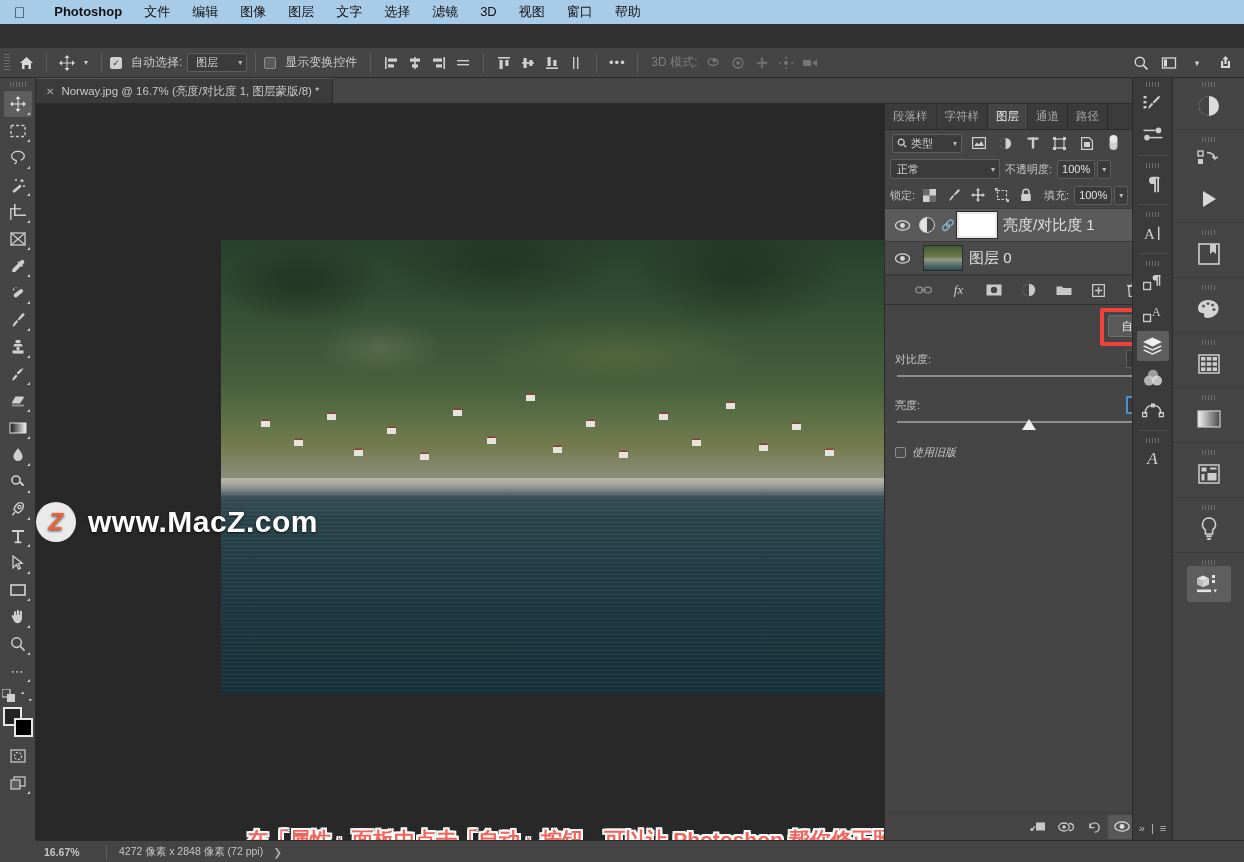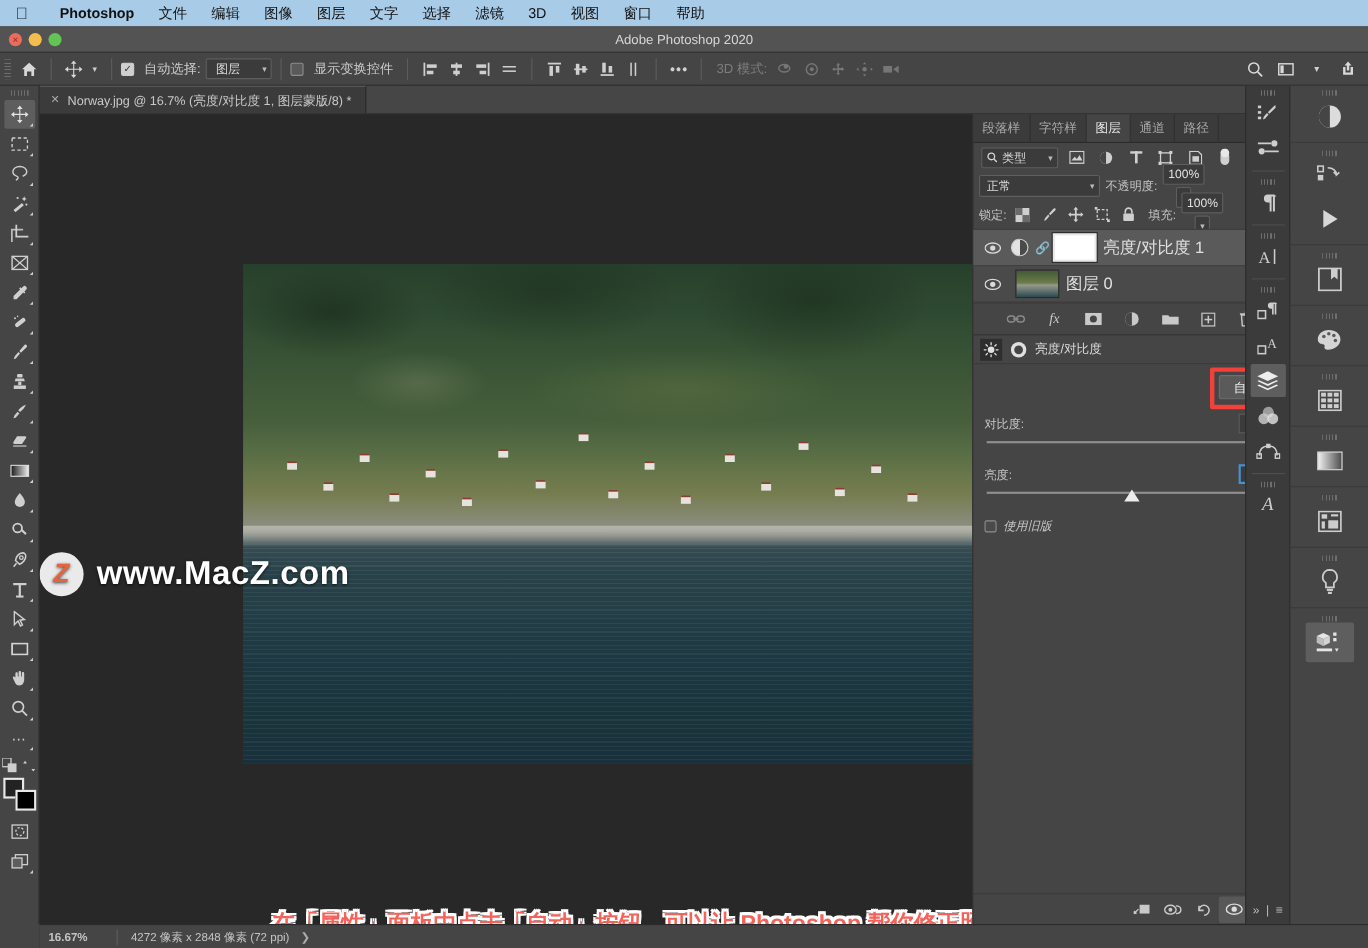--- a/index.html
+++ b/index.html
@@ -170,21 +170,21 @@
 
   .blendrow, .lockrow { height: 26px; display: flex; align-items: center; padding: 0 5px; gap: 5px; }
   .blend-sel { height: 20px; width: 110px; background: #3b3b3b; border: 1px solid #5e5e5e;
                border-radius: 2px; font-size: 11px; color: #d8d8d8; display: flex;
                align-items: center; padding: 0 4px 0 6px; }
   .blend-sel .cv { margin-left: auto; font-size: 8px; color: #bbb; }
   .lbl { font-size: 11px; color: #c5c5c5; white-space: nowrap; }
   .numbox { height: 19px; background: #3b3b3b; border: 1px solid #5e5e5e; border-radius: 2px;
             font-size: 11px; color: #e2e2e2; display: flex; align-items: center;
             padding: 0 4px; min-width: 38px; justify-content: center; }
-  .numwrap { display: flex; align-items: center; gap: 2px; flex-direction: column; }
+  .numwrap { display: flex; align-items: center; gap: 2px; }
   .numwrap .cv { font-size: 8px; color: #bbb; border: 1px solid #5e5e5e; border-radius: 2px;
                  height: 19px; width: 14px; display: flex; align-items: center;
                  justify-content: center; background: #3b3b3b; }
   .lockicon { width: 19px; height: 19px; display: flex; align-items: center; justify-content: center;
               color: #cfcfcf; }
 
   .layerlist { flex: 0 0 auto; background: #4a4a4a; border-top: 1px solid #3a3a3a; }
   .layerrow { height: 33px; display: flex; align-items: center; gap: 6px; padding: 0 6px;
               border-bottom: 1px solid #3d3d3d; }
   .layerrow.sel { background: #5a5a5a; }
@@ -296,28 +296,20 @@
     <span class="mi">图层</span>
     <span class="mi">文字</span>
     <span class="mi">选择</span>
     <span class="mi">滤镜</span>
     <span class="mi">3D</span>
     <span class="mi">视图</span>
     <span class="mi">窗口</span>
     <span class="mi">帮助</span>
   </div>
 
-  <div class="titlebar">
-    <div class="traffic">
-      <span class="dot r"></span>
-      <span class="dot y"></span>
-      <span class="dot g"></span>
-    </div>
-    <span class="title">Adobe Photoshop 2020</span>
-  </div>
 
   <div class="optionsbar">
     <div class="grip"></div>
     <div class="ob-ico">
       <svg width="15" height="14" viewBox="0 0 15 14">
           <path d="M7.5 1 14 7h-2v6H9.5V9h-4v4H3V7H1z" fill="#d8d8d8"></path>
         </svg>
     </div>
     <div class="ob-sep"></div>
     <div class="ob-ico">
@@ -860,39 +852,20 @@
       <span class="lf-ico">
         <svg width="13" height="14" viewBox="0 0 13 14">
             <path d="M1.6 3.4h9.8l-.8 10H2.4z" fill="none" stroke="#c9c9c9" stroke-width="1.3"></path>
             <rect x="0" y="1.8" width="13" height="1.4" fill="#c9c9c9"></rect>
             <rect x="4.6" y="0" width="3.8" height="1.6" fill="#c9c9c9"></rect>
           </svg>
       </span>
     </div>
 
     <div class="proppanel">
-      <div class="prophead">
-        <span class="badge">
-          <svg width="14" height="14" viewBox="0 0 14 14">
-              <circle cx="7" cy="7" r="3" fill="#e0e0e0"></circle>
-              <g stroke="#e0e0e0" stroke-width="1.2" stroke-linecap="round">
-                <line x1="7" y1="0.6" x2="7" y2="2.4"></line>
-                <line x1="7" y1="11.6" x2="7" y2="13.4"></line>
-                <line x1="0.6" y1="7" x2="2.4" y2="7"></line>
-                <line x1="11.6" y1="7" x2="13.4" y2="7"></line>
-                <line x1="2.4" y1="2.4" x2="3.6" y2="3.6"></line>
-                <line x1="10.4" y1="10.4" x2="11.6" y2="11.6"></line>
-                <line x1="2.4" y1="11.6" x2="3.6" y2="10.4"></line>
-                <line x1="10.4" y1="3.6" x2="11.6" y2="2.4"></line>
-              </g>
-            </svg>
-        </span>
-        <span class="circ"></span>
-        <span class="ptitle">亮度/对比度</span>
-      </div>
 
       <div class="propbody">
         <div class="autowrap">
           <span class="autohl"></span>
           <span class="autobtn">自动</span>
         </div>
 
         <div class="sliderblock">
           <div class="slrow">
             <span class="lbl">对比度:</span>

